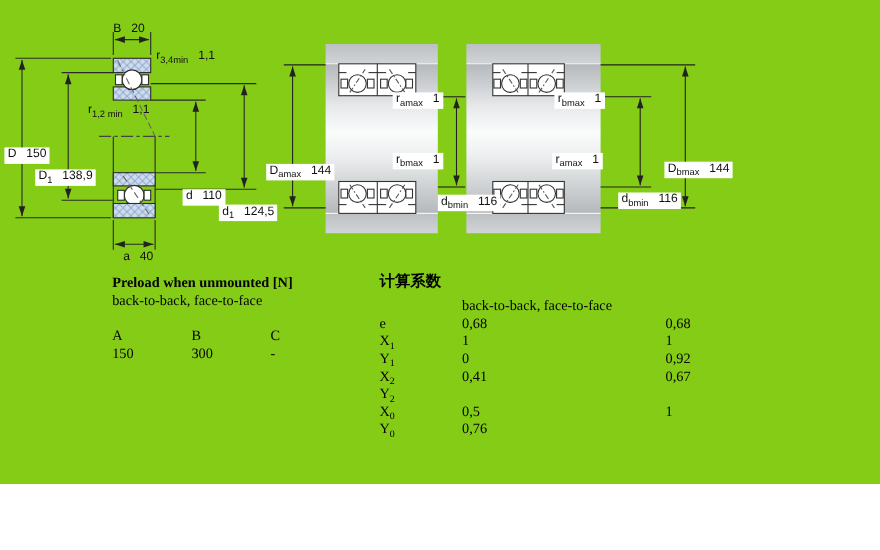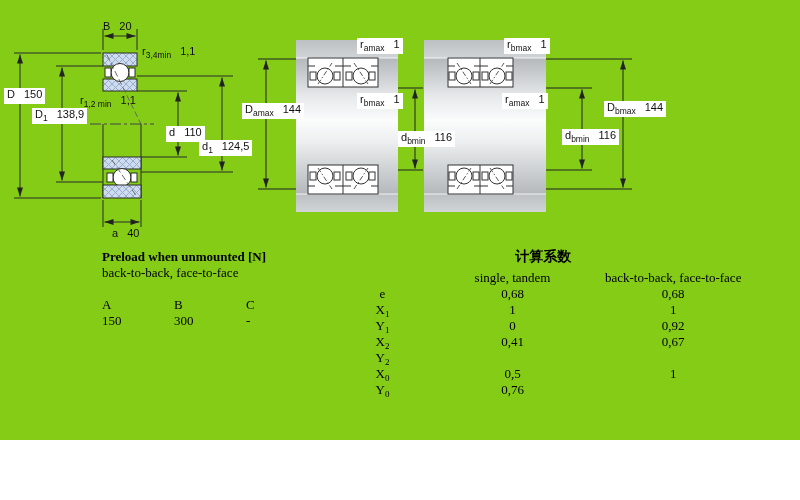--- a/index.html
+++ b/index.html
@@ -3,29 +3,29 @@
 <meta charset="utf-8">
 <style>
   html,body{margin:0;padding:0;background:#fff;}
   #stage{position:relative;width:800px;height:440px;background:#84cc16;overflow:hidden;
          font-family:"Liberation Sans",sans-serif;color:#111;padding-left:33px;}
   #draw-svg{position:absolute;left:0;top:0;}
   
   .dl{position:absolute;font-size:11px;line-height:12px;white-space:nowrap;color:#111;}
   .dl sub{font-size:8.5px;vertical-align:-3px;letter-spacing:0;}
   .dl .v{margin-left:9px;}
-  .bgw{background:#fff;padding:0 3px;}
+  .bgw{background:#fff;padding:0 3px;margin-top:46px;}
   
   .serif{font-family:"Liberation Serif",serif;font-size:13px;color:#000;}
   #preload{position:absolute;left:102px;top:249px;}
   #preload .t{font-weight:bold;line-height:16px;}
   #preload .s{line-height:15px;}
   #preload .grid{display:grid;grid-template-columns:72px 72px 48px;line-height:16px;}
   #preload .spacer{height:17px;}
-  #factors{position:absolute;left:345px;top:249px;text-align:center;}
+  #factors{position:absolute;left:345px;top:249px;}
   #factors .t{font-weight:bold;font-size:14px;line-height:16px;margin-bottom:5px;}
   .frow{display:grid;grid-template-columns:75px 185px auto;line-height:16px;height:16px;}
   .frow sub{font-size:9px;vertical-align:-3px;}
 </style>
 </head>
 <body>
 
 <div id="stage">
 
   <svg id="draw-svg" width="800" height="245" viewBox="0 0 800 245">
@@ -243,21 +243,20 @@
       <span>150</span>
       <span>300</span>
       <span>-</span>
     </div>
   </div>
 
   <div id="factors" class="serif">
     <div class="t">计算系数</div>
     <div class="frow">
       <span></span>
-      <span>single, tandem</span>
       <span>back-to-back, face-to-face</span>
     </div>
     <div class="frow">
       <span><span>e</span><sub></sub></span>
       <span>0,68</span>
       <span>0,68</span>
     </div>
     <div class="frow">
       <span><span>X</span><sub>1</sub></span>
       <span>1</span>

